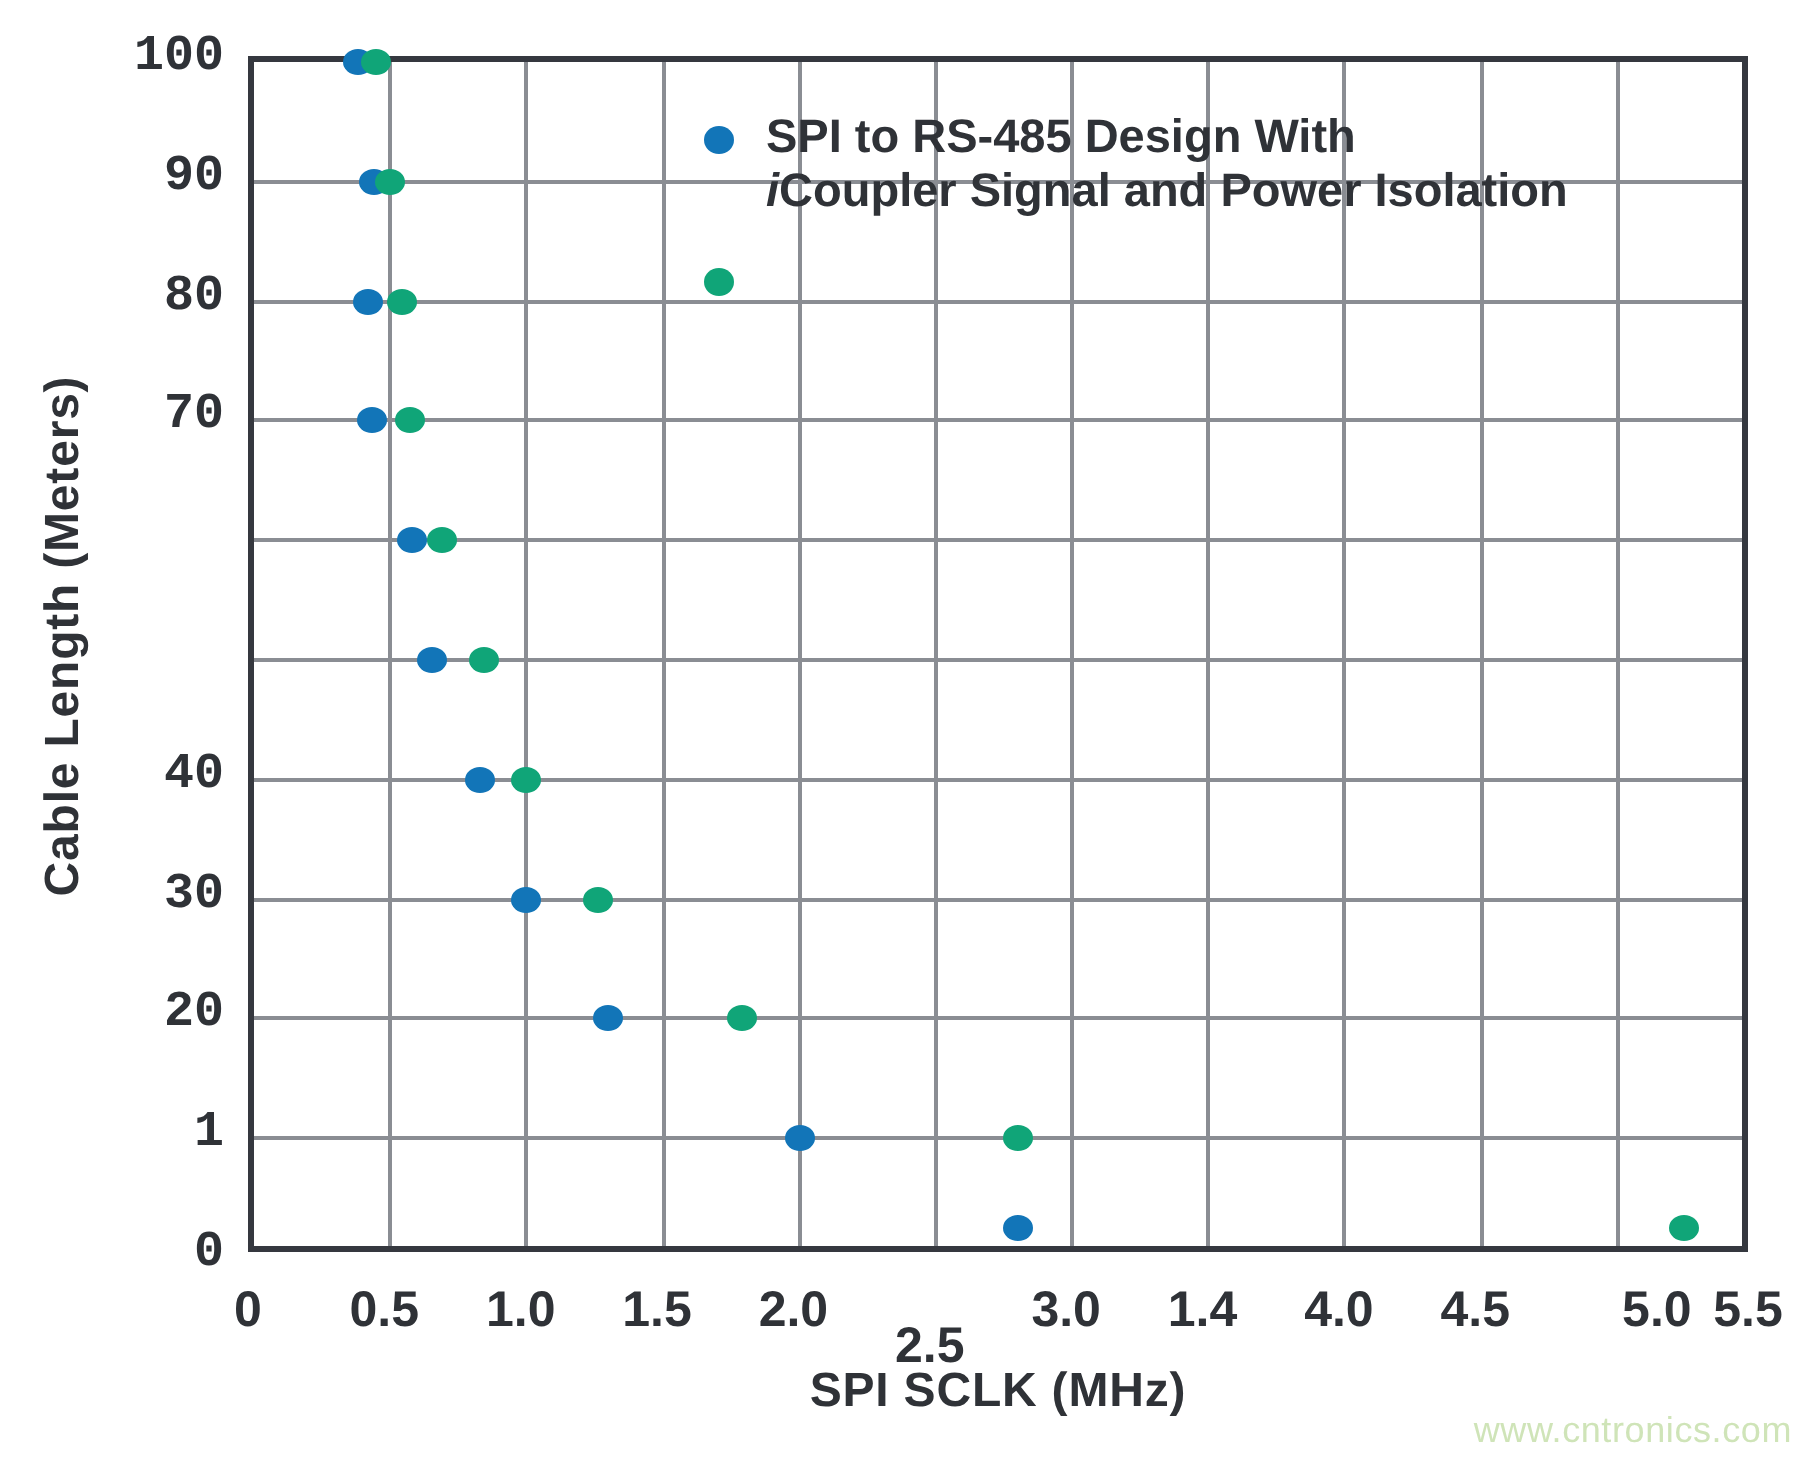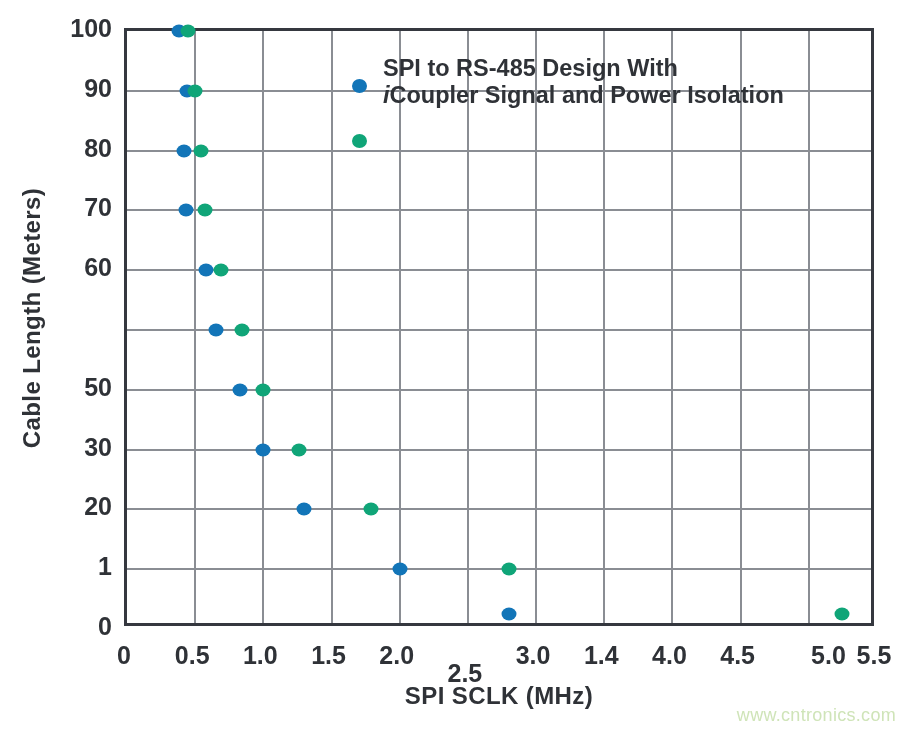--- a/index.html
+++ b/index.html
@@ -66,20 +66,21 @@
   }
   .ytick-item {
     position: absolute;
     width: 110px;
     text-align: right;
     left: 2px;
     font-size: 25px;
     font-weight: bold;
     color: #2f3237;
     transform: translateY(-50%);
+    font-family: Liberation Mono, monospace;
   }
   .xtick-item {
     position: absolute;
     width: 80px;
     text-align: center;
     font-size: 25px;
     font-weight: bold;
     color: #2f3237;
     transform: translateX(-50%);
     top: 641px;
@@ -113,21 +114,21 @@
 
   
   #legend {
     position: absolute;
     left: 352px;
     top: 55px;
     width: 520px;
   }
   .legend-row {
     display: flex;
-    align-items: center;
+    align-items: flex-start;
     margin-bottom: 16px;
   }
   .legend-swatch {
     width: 15px;
     height: 14px;
     border-radius: 50%;
     margin-top: 8px;
     margin-right: 16px;
     flex: 0 0 auto;
   }
@@ -199,22 +200,21 @@
       <div class="dot series-1" style="left: 244.091px; top: 478.4px;"></div>
       <div class="dot series-1" style="left: 381.818px; top: 538.2px;"></div>
       <div class="dot series-1" style="left: 714.545px; top: 583.05px;"></div>
     </div>
 
   <div class="ytick-wrap" id="ytick-wrap">
       <div class="ytick-item" style="top: 626px;">0</div>
       <div class="ytick-item" style="top: 566.2px;">1</div>
       <div class="ytick-item" style="top: 506.4px;">20</div>
       <div class="ytick-item" style="top: 446.6px;">30</div>
-      <div class="ytick-item" style="top: 386.8px;">50</div>
-      <div class="ytick-item" style="top: 267.2px;">60</div>
+      <div class="ytick-item" style="top: 386.8px;">40</div>
       <div class="ytick-item" style="top: 207.4px;">70</div>
       <div class="ytick-item" style="top: 147.6px;">80</div>
       <div class="ytick-item" style="top: 87.8px;">90</div>
       <div class="ytick-item" style="top: 28px;">100</div>
     </div>
 
   <div class="ytick-wrap" id="xtick-wrap">
       <div class="xtick-item" style="left: 124px;">0</div>
       <div class="xtick-item" style="left: 192.182px;">0.5</div>
       <div class="xtick-item" style="left: 260.364px;">1.0</div>

